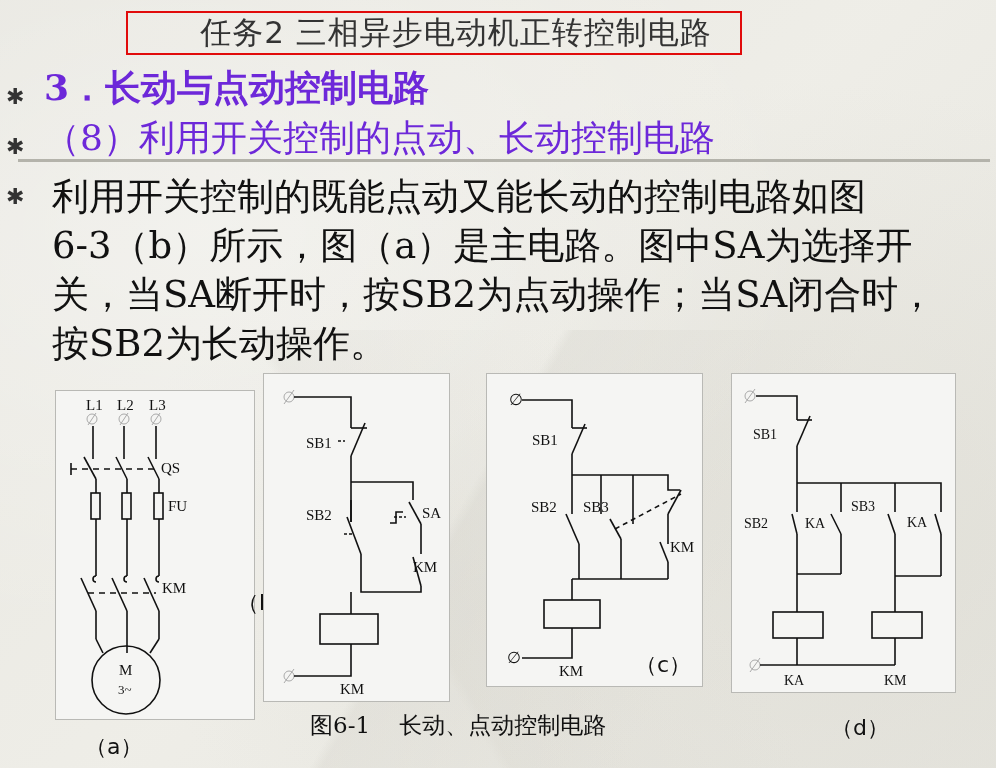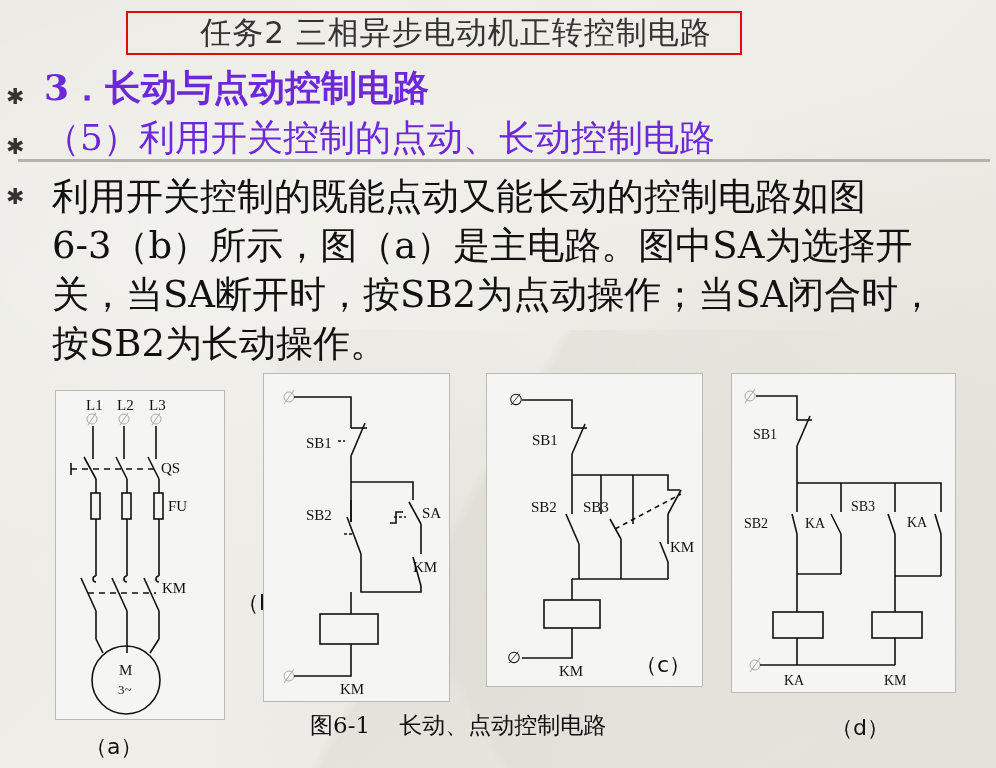--- a/index.html
+++ b/index.html
@@ -63,31 +63,31 @@
 <div class="bgfan"></div>
 
 <div class="title-box">
   <span>任务2  三相异步电动机正转控制电路</span>
 </div>
 
 <span class="bullet" style="left:6px;top:86px;">✱</span>
 <div class="line h3">3．长动与点动控制电路</div>
 
 <span class="bullet" style="left:6px;top:136px;">✱</span>
-<div class="line h4">（5）利用开关控制的点动、长动控制电路</div>
+<div class="line h4">（8）利用开关控制的点动、长动控制电路</div>
 
 <div class="sep"></div>
 
 <span class="bullet" style="left:6px;top:186px;">✱</span>
 <div class="para">利用开关控制的既能点动又能长动的控制电路如图
 6-3（b）所示，图（a）是主电路。图中SA为选择开
 关，当SA断开时，按SB2为点动操作；当SA闭合时，
 按SB2为长动操作。</div>
 
-<div class="panel" style="left:55px;top:390px;width:170px;height:330px;">
+<div class="panel" style="left:55px;top:390px;width:200px;height:330px;">
   <svg width="182" height="330" viewBox="0 0 182 330" stroke="#111" stroke-width="1.6" fill="none">
     <g font-size="15" stroke="none">
       <text x="30" y="19"><tspan>L1</tspan></text>
       <text x="61" y="19"><tspan>L2</tspan></text>
       <text x="93" y="19"><tspan>L3</tspan></text>
       <text x="105" y="82">QS</text>
       <text x="112" y="120">FU</text>
       <text x="106" y="202">KM</text>
       <text x="63" y="284">M</text>
       <text x="62" y="303" font-size="13">3~</text>

